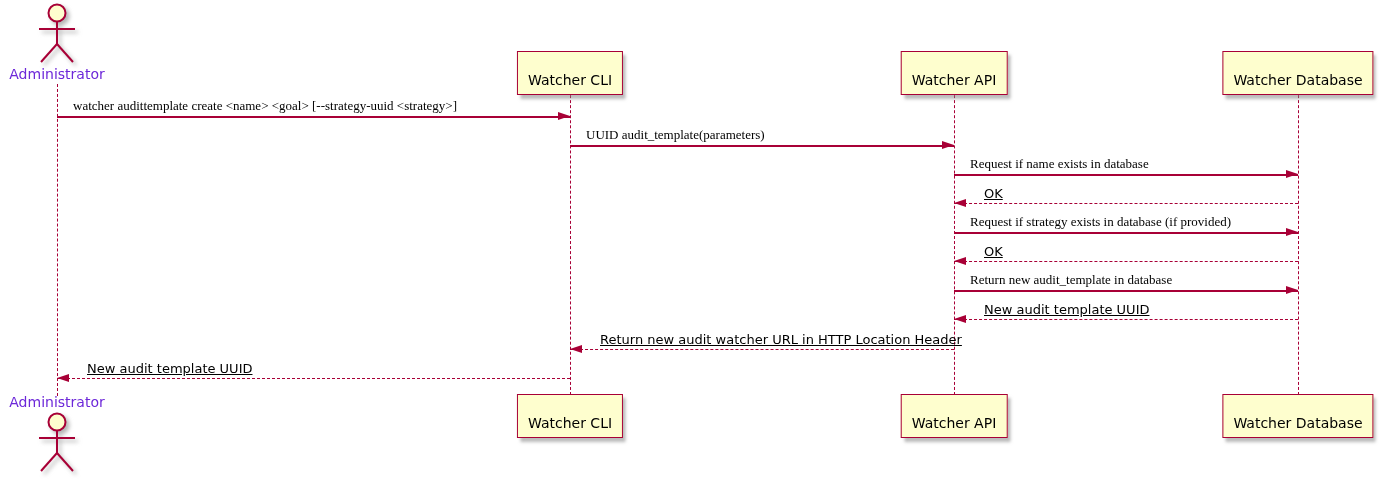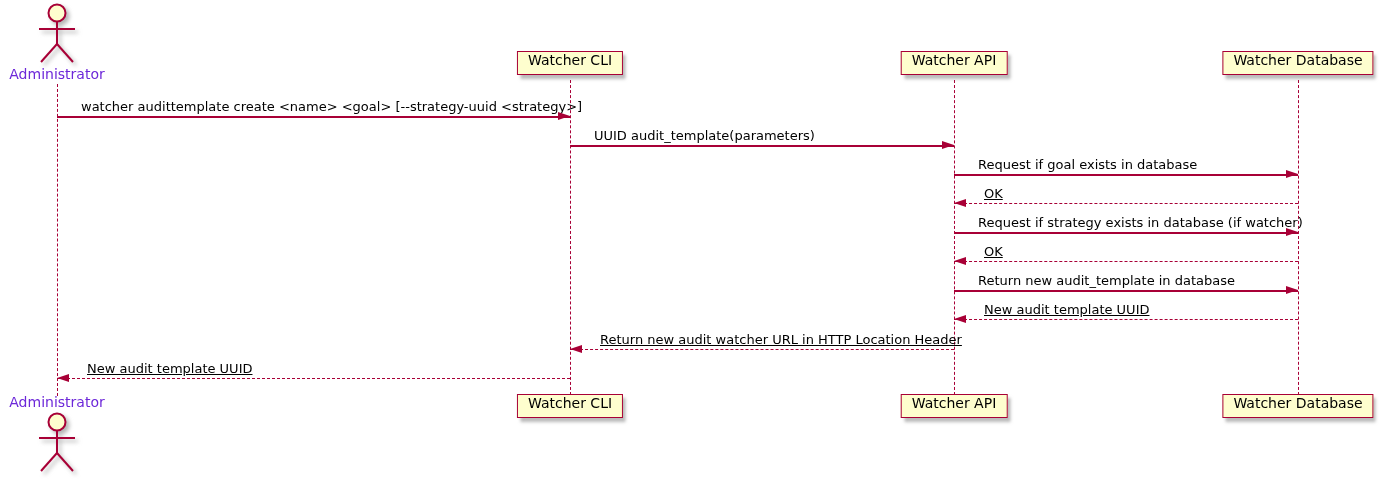--- a/index.html
+++ b/index.html
@@ -20,21 +20,21 @@
     position: absolute;
     width: 0;
     border-left: 1px dashed #A80036;
   }
   
   .pbox {
     position: absolute;
     transform: translateX(-50%);
     background: #FEFECE;
     border: 1.6px solid #A80036;
-    padding: 0 10px 5px 10px;
+    padding: 20px 10px 5px 10px;
     font-size: 14px;
     color: #000000;
     white-space: nowrap;
     box-shadow: 3px 4px 3px rgba(130,130,130,0.55);
     line-height: 17px;
   }
   
   .actor-figure {
     position: absolute;
     filter: drop-shadow(3px 3px 2px rgba(130,130,130,0.6));
@@ -55,21 +55,21 @@
   }
   .msg.solid  .msg-line { border-top: 2px solid #A80036; }
   .msg.dashed .msg-line { border-top: 1px dashed #A80036; }
   .msg-label {
     position: absolute;
     bottom: 3px;
     font-size: 13px;
     color: #000000;
     white-space: nowrap;
   }
-  .msg.ltr .msg-label { left: 24px; }
+  .msg.ltr .msg-label { left: 16px; font-family: Liberation Serif, serif; }
   .msg.rtl .msg-label { left: 30px; text-decoration: underline; }
   .arrowhead {
     position: absolute;
     width: 0; height: 0;
     top: -5px;
     border-top: 4.5px solid transparent;
     border-bottom: 4.5px solid transparent;
   }
   .arrowhead.right { right: 0; border-left: 12px solid #A80036; }
   .arrowhead.left  { left: 0;  border-right: 12px solid #A80036; }
@@ -109,33 +109,33 @@
     <div class="arrowhead right"></div>
   </div>
 
   <div class="msg solid ltr" style="left:570px; top:146px; width:384px;">
     <span class="msg-label">UUID audit_template(parameters)</span>
     <div class="msg-line"></div>
     <div class="arrowhead right"></div>
   </div>
 
   <div class="msg solid ltr" style="left:954px; top:175px; width:344px;">
-    <span class="msg-label">Request if goal exists in database</span>
+    <span class="msg-label">Request if name exists in database</span>
     <div class="msg-line"></div>
     <div class="arrowhead right"></div>
   </div>
 
   <div class="msg dashed rtl" style="left:954px; top:204px; width:344px;">
     <span class="msg-label">OK</span>
     <div class="msg-line"></div>
     <div class="arrowhead left"></div>
   </div>
 
   <div class="msg solid ltr" style="left:954px; top:233px; width:344px;">
-    <span class="msg-label">Request if strategy exists in database (if watcher)</span>
+    <span class="msg-label">Request if strategy exists in database (if provided)</span>
     <div class="msg-line"></div>
     <div class="arrowhead right"></div>
   </div>
 
   <div class="msg dashed rtl" style="left:954px; top:262px; width:344px;">
     <span class="msg-label">OK</span>
     <div class="msg-line"></div>
     <div class="arrowhead left"></div>
   </div>
 

